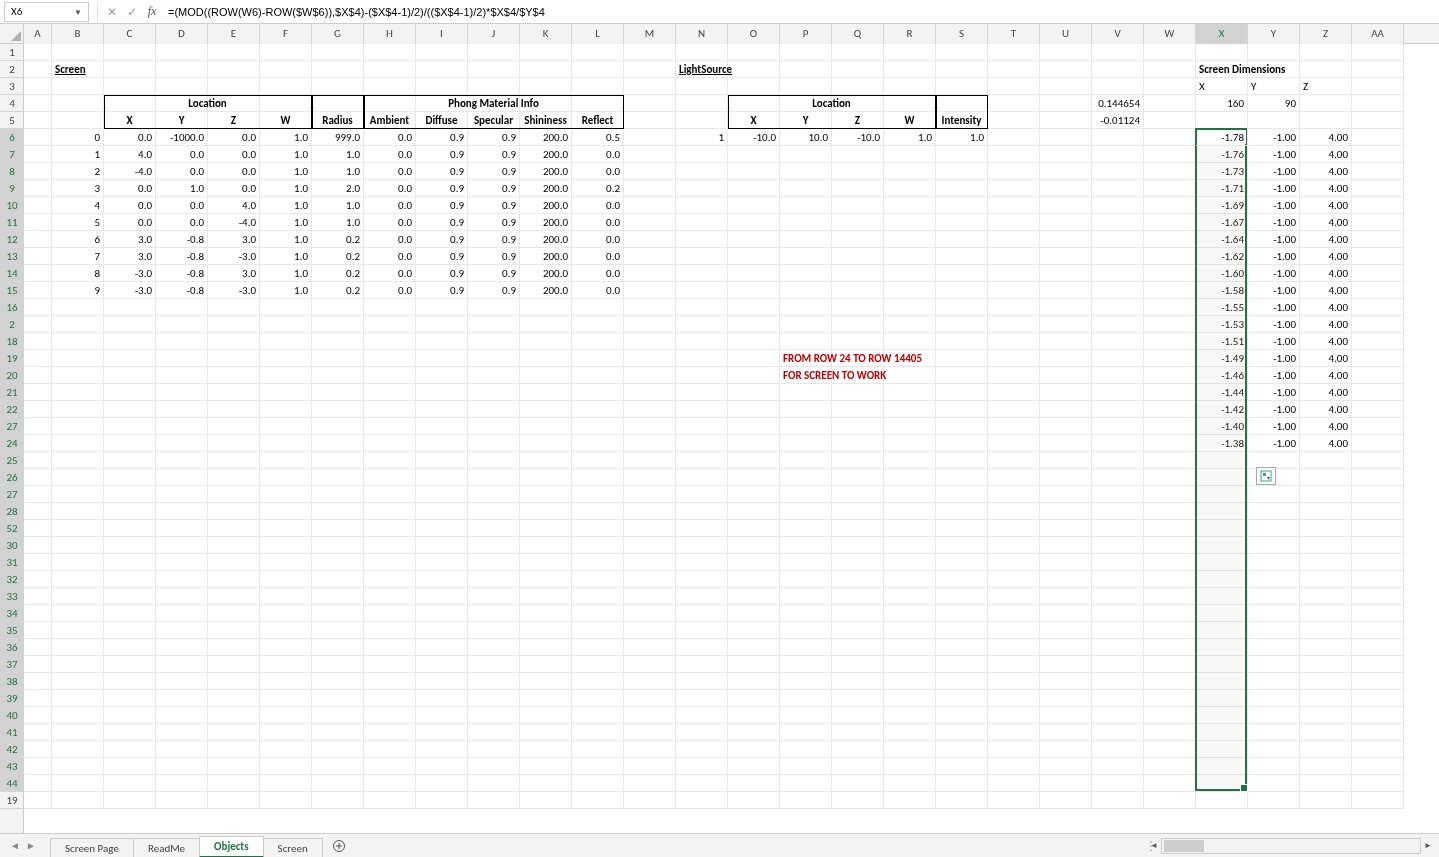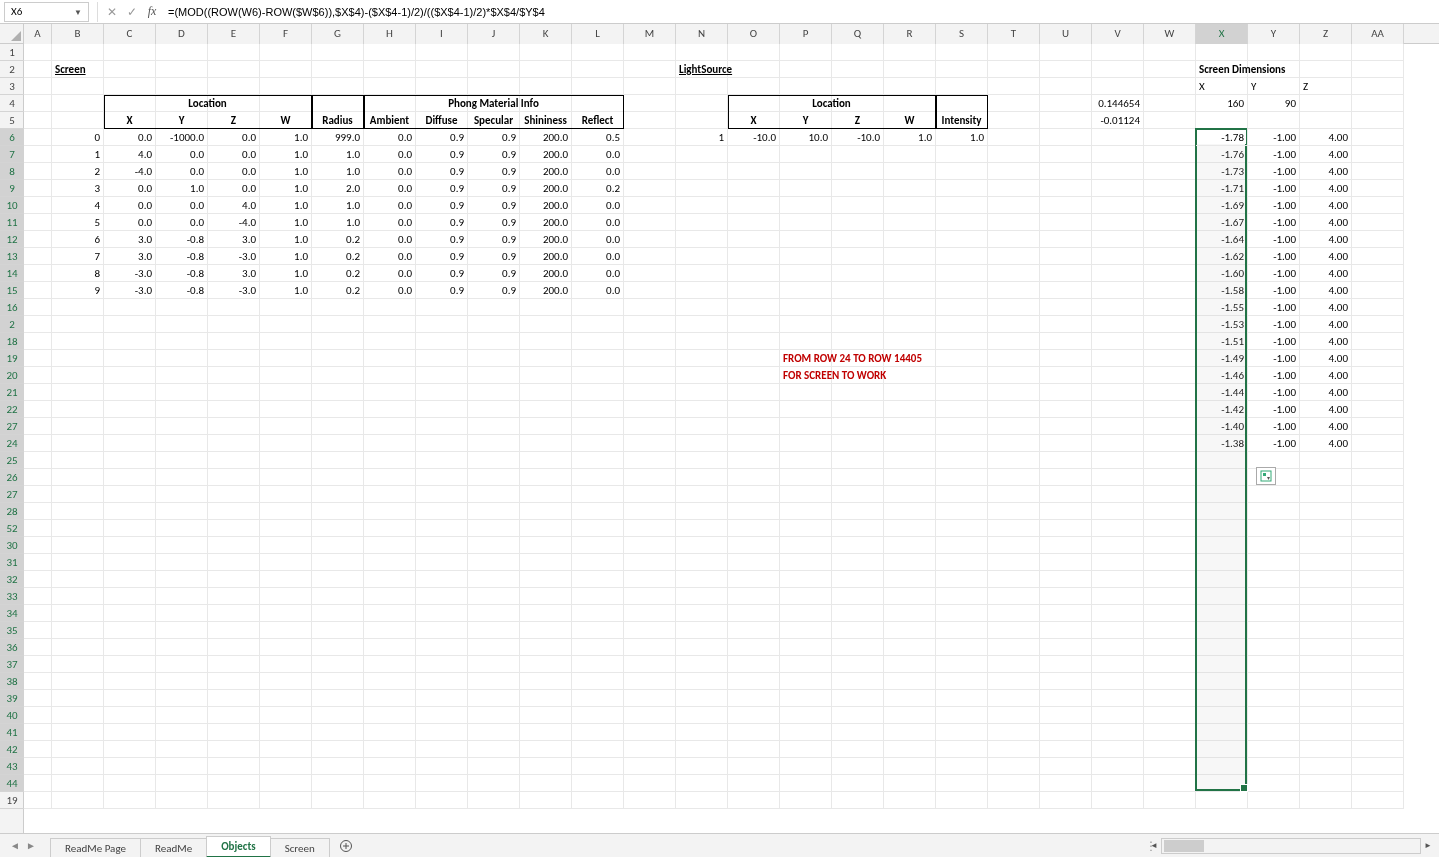--- a/index.html
+++ b/index.html
@@ -1595,21 +1595,21 @@
       </div>
     </div>
 </div>
 
 <div class="sheet-bar">
   <div class="sheet-nav">
     <div class="sheet-nav-btn">◄</div>
     <div class="sheet-nav-btn">►</div>
   </div>
   <div class="sheet-tabs" id="sheet-tabs">
-      <div class="sheet-tab">ReadMe Page</div>
+      <div class="sheet-tab">Screen Page</div>
       <div class="sheet-tab">ReadMe</div>
       <div class="sheet-tab active">Objects</div>
       <div class="sheet-tab">Screen</div>
     </div>
   <div class="sheet-add">
     <svg width="14" height="14" viewBox="0 0 14 14">
         <circle cx="7" cy="7" r="5.5" fill="none" stroke="#555" stroke-width="1"></circle>
         <line x1="7" y1="4" x2="7" y2="10" stroke="#555" stroke-width="1"></line>
         <line x1="4" y1="7" x2="10" y2="7" stroke="#555" stroke-width="1"></line>
       </svg>

